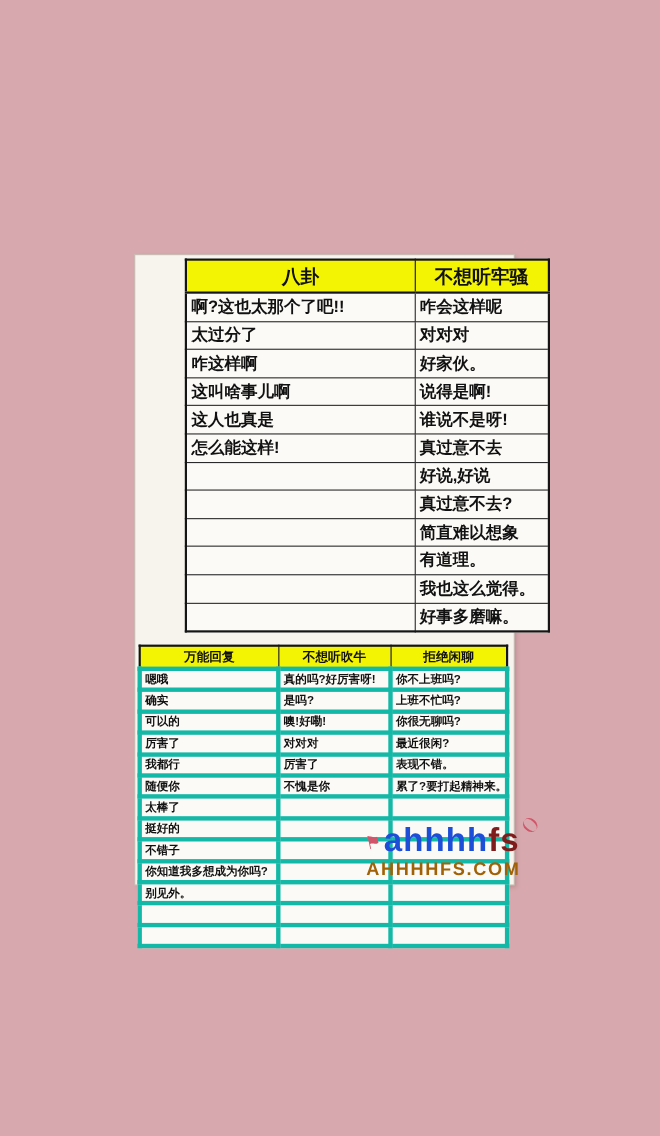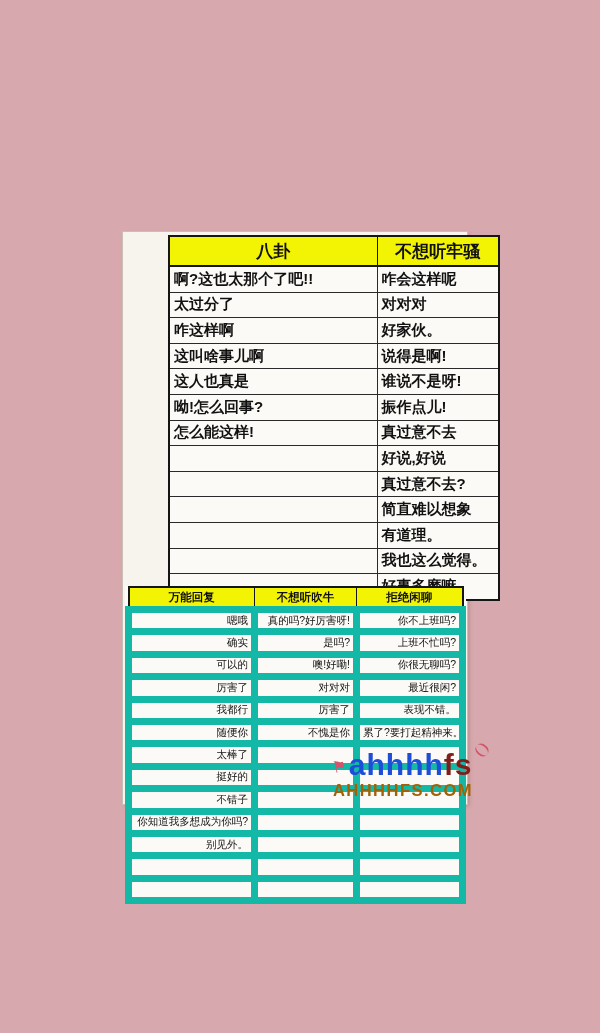--- a/index.html
+++ b/index.html
@@ -27,22 +27,22 @@
   }
   .t-top col.c1{width:208px}.t-top col.c2{width:122px}
 
   .t-bottom{left:2px;top:354px;width:334px;border:2px solid #151515;padding-left:28px;}
   .t-bottom th{
     background:#f3f304;border:1px solid #151515;height:18px;
     font-size:11.5px;font-weight:bold;text-align:center;padding:0;
     border-bottom:2px solid #151515;
   }
   .t-bottom td{
-    border:7px solid #14b8a6;height:15.4px;font-size:10.5px;font-weight:normal;
-    padding:0 3px;text-align:right;white-space:nowrap;overflow:hidden;
+    border:4px solid #14b8a6;height:15.4px;font-size:10.5px;font-weight:bold;
+    padding:0 3px;text-align:left;white-space:nowrap;overflow:hidden;
   }
   .t-bottom col.b1{width:126px}.t-bottom col.b2{width:102px}.t-bottom col.b3{width:106px}
 
   .watermark{
     position:absolute;left:200px;top:518px;width:160px;text-align:center;z-index:5;
     line-height:1;
   }
   .wm-row{white-space:nowrap;position:relative;}
   .wm-flag{
     display:inline-block;color:#d2566b;font-size:16px;
@@ -89,24 +89,20 @@
           <td>咋这样啊</td>
           <td>好家伙。</td>
         </tr>
         <tr>
           <td>这叫啥事儿啊</td>
           <td>说得是啊!</td>
         </tr>
         <tr>
           <td>这人也真是</td>
           <td>谁说不是呀!</td>
-        </tr>
-        <tr>
-          <td>呦!怎么回事?</td>
-          <td>振作点儿!</td>
         </tr>
         <tr>
           <td>怎么能这样!</td>
           <td>真过意不去</td>
         </tr>
         <tr>
           <td></td>
           <td>好说,好说</td>
         </tr>
         <tr>

